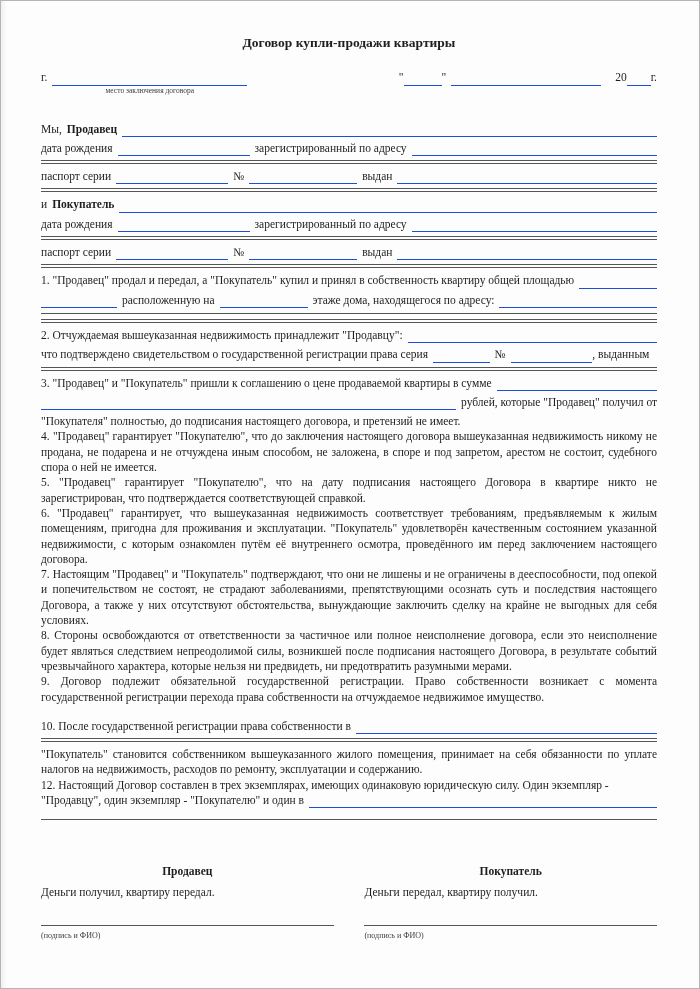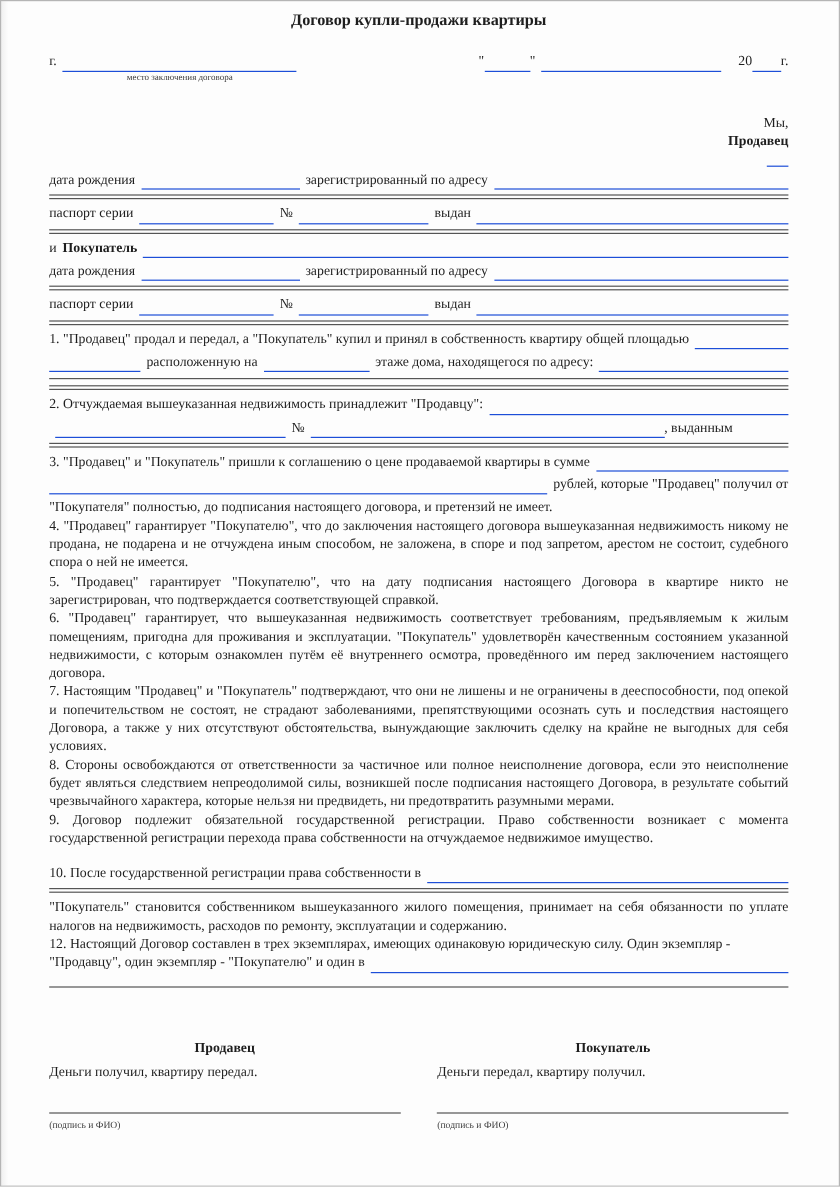--- a/index.html
+++ b/index.html
@@ -1,21 +1,21 @@
 <!DOCTYPE html>
 <html><head>
 <meta charset="utf-8">
 <style>
   * { box-sizing: border-box; }
   html, body { margin: 0; padding: 0; background: #ffffff; }
   .page {
     width: 700px; height: 989px;
     background: #fdfdfd;
     border: 1px solid #b5b5b5;
-    padding: 8px 42px 0 40px;
+    padding: 34px 42px 0 40px;
     font-family: "Liberation Serif", "DejaVu Serif", serif;
     font-size: 11.5px;
     line-height: 15.3px;
     color: #1e1e1e;
     position: relative;
     overflow: hidden;
   }
   .page::before {
     content: ""; position: absolute; left: 0; top: 0; bottom: 0; width: 6px;
     background: linear-gradient(to right, rgba(0,0,0,0.05), rgba(0,0,0,0));
@@ -35,21 +35,21 @@
     text-align: center; font-size: 7.5px; line-height: 10px; color: #3c3c3c;
     white-space: nowrap;
   }
   .hdr { margin-bottom: 36px; }
   .hright { display: flex; align-items: flex-end; margin-left: auto; }
   .dline {
     border-top: 1px solid #555; border-bottom: 1px solid #555;
     height: 4px; margin: 2px 0 5px 0;
   }
   .sline { border-bottom: 1px solid #555; height: 2px; margin: 2px 0 6px 0; }
-  .mt26 { margin-top: 26px; flex-direction: column; }
+  .mt26 { margin-top: 26px; }
   .para { text-align: justify; margin: 0; }
   .joint { margin: 1px 0 1px 0; white-space: nowrap; }
   .flex35 { flex: 0.35 1 30px; } .flex55 { flex: 0.55 1 40px; }
   b { font-weight: bold; }
   .sigs { display: flex; justify-content: space-between; margin-top: 44px; }
   .sigcol { width: 47.5%; }
   .sigtitle { text-align: center; font-weight: bold; margin-bottom: 5px; }
   .sigtext { margin-bottom: 24px; }
   .sigline { border-bottom: 1px solid #555; height: 2px; }
   .sigcap { text-align: left; font-size: 8px; color: #3c3c3c; margin: 2px 0 19px 0; }
@@ -134,20 +134,21 @@
     <span class="fld fill gl"></span>
   </div>
   <div class="sline"></div>
   <div class="dline" style="margin-top:-1px"></div>
 
   <div class="row">
     <span>2. Отчуждаемая вышеуказанная недвижимость принадлежит "Продавцу":</span>
     <span class="fld fill gl"></span>
   </div>
   <div class="row">
+    <span>что подтверждено свидетельством о государственной регистрации права серия</span>
     <span class="fld flex35 gl gr"></span>
     <span>№</span>
     <span class="fld flex55 gl"></span>
     <span>, выданным</span>
   </div>
   <div class="dline"></div>
 
   <div class="row">
     <span>3. "Продавец" и "Покупатель" пришли к соглашению о цене продаваемой квартиры в сумме</span>
     <span class="fld fill gl"></span>

